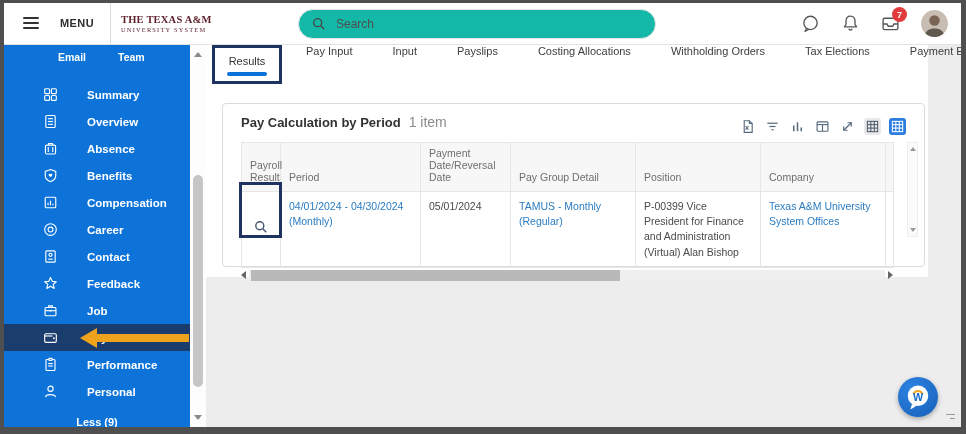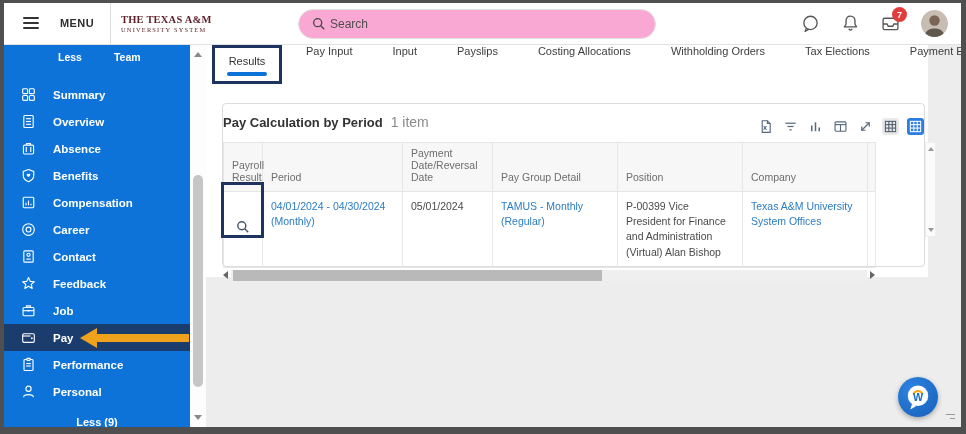--- a/index.html
+++ b/index.html
@@ -15,37 +15,37 @@
   
   .app-header { position:relative; height:42px; background:#fff; border-bottom:1px solid #e2e2e2; display:flex; align-items:center; }
   .menu-btn { display:flex; align-items:center; gap:21px; padding:0 16px 2px 19px; height:100%; cursor:pointer; }
   .hamburger { width:16px; }
   .hamburger div { height:2px; background:#333; margin:3px 0; border-radius:1px; }
   .menu-label { font-size:11px; font-weight:700; color:#2f2f2f; letter-spacing:.4px; }
   .header-divider { width:1px; height:42px; background:#dcdcdc; }
   .logo { margin-left:10px; font-family:"Liberation Serif", serif; color:#5c1f27; line-height:1.15; }
   .logo .l1 { font-size:10.5px; font-weight:700; letter-spacing:.2px; }
   .logo .l2 { font-size:6.4px; letter-spacing:1.2px; }
-  .search-wrap { position:absolute; left:294px; top:6px; width:358px; height:30px; background:#f9a8d4; border:1px solid #e3e3e3; border-radius:15px; display:flex; align-items:center; padding-left:13px; gap:4px; }
+  .search-wrap { position:absolute; left:294px; top:6px; width:358px; height:30px; background:#14b8a6; border:1px solid #e3e3e3; border-radius:15px; display:flex; align-items:center; padding-left:13px; gap:10px; }
   .search-text { font-size:12px; color:#4e4e4e; }
   .header-icons { margin-left:auto; display:flex; align-items:center; gap:21px; padding-right:13px; }
   .hicon { width:19px; height:19px; display:block; }
   .inbox-wrap { position:relative; }
   .badge { position:absolute; top:-7px; right:-7px; min-width:15px; height:15px; border-radius:8px; background:#e03c3c; color:#fff; font-size:9px; font-weight:700; display:flex; align-items:center; justify-content:center; padding:0 3px; }
   .avatar { width:27px; height:27px; border-radius:50%; overflow:hidden; display:block; }
 
   
   .app-body { display:flex; height:382px; }
 
   
   .sidebar { width:186px; background:#0d73d9; color:#fff; flex:none; position:relative; }
   .sidebar-top { display:flex; gap:32px; padding:6px 0 0 54px; height:24px; }
   .sidebar-top span { font-size:10.5px; font-weight:600; cursor:pointer; }
   .nav { margin-top:12px; }
-  .nav-item { height:27px; display:flex; align-items:center; gap:17px; padding-left:17px; font-size:11.5px; font-weight:600; position:relative; cursor:pointer; }
+  .nav-item { height:27px; display:flex; align-items:center; gap:29px; padding-left:39px; font-size:11.5px; font-weight:600; position:relative; cursor:pointer; }
   .nav-item .nicon { width:15px; height:15px; flex:none; display:block; }
   .nav-item.active { background:#1b3d6e; }
   .pay-arrow { position:absolute; left:76px; top:50%; transform:translateY(-50%); display:flex; align-items:center; }
   .pay-arrow .head { width:0; height:0; border-top:10px solid transparent; border-bottom:10px solid transparent; border-right:17px solid #efa31d; }
   .pay-arrow .shaft { width:92px; height:8px; background:#efa31d; }
   .less { text-align:center; font-size:11px; font-weight:600; padding-top:11px; cursor:pointer; }
 
   
   .content-scrollbar { width:16px; background:#fdfdfd; position:relative; flex:none; }
   .cs-up { position:absolute; top:7px; left:4px; width:0; height:0; border-left:4px solid transparent; border-right:4px solid transparent; border-bottom:5px solid #8a8a8a; }
@@ -56,21 +56,21 @@
   .main { flex:1; background:#ededee; position:relative; min-width:0; }
   .content-white { position:absolute; left:0; top:0; width:722px; height:232px; background:#fff; }
 
   .tab-row { height:52px; display:flex; align-items:flex-start; padding-left:6px; }
   .results-box { border:3px solid #1e335f; padding:7px 12px 5px; display:flex; flex-direction:column; align-items:center; gap:5px; margin-right:4px; cursor:pointer; }
   .results-box .tab-label { font-size:11px; color:#333; }
   .tab-underline { width:40px; height:4px; background:#0b72d9; border-radius:2px; }
   .tab { padding:0 20px; font-size:11px; color:#3d3d3d; cursor:pointer; white-space:nowrap; }
 
   
-  .card { position:absolute; left:16px; top:58px; width:703px; height:164px; background:#fff; border:1px solid #dcdcdc; border-radius:4px; padding:10px 0; }
+  .card { position:absolute; left:16px; top:58px; width:703px; height:164px; background:#fff; border:1px solid #dcdcdc; border-radius:4px; padding:10px 18px; }
   .card-head { display:flex; align-items:baseline; height:24px; }
   .card-title { font-size:13px; font-weight:700; color:#333; }
   .card-count { font-size:14px; color:#8b8b8b; margin-left:8px; }
   .toolbar { margin-left:auto; display:flex; align-items:center; gap:8px; align-self:center; }
   .ticon { width:17px; height:17px; display:flex; align-items:center; justify-content:center; cursor:pointer; }
   .ticon svg { width:15px; height:15px; display:block; }
   .ticon.boxed { background:#e9e9e9; border-radius:3px; }
   .ticon.active-view { background:#2b7de0; border-radius:3px; }
 
   .tablewrap { position:relative; margin-top:4px; }
@@ -148,21 +148,21 @@
         <circle cx="13.5" cy="10.5" r="5.2" fill="#7a6454"></circle>
         <path d="M3.5 27c0-6 5-8.5 10-8.5s10 2.5 10 8.5z" fill="#60584e"></path>
       </svg>
     </div>
   </div>
 
   <div class="app-body">
 
     <div class="sidebar">
       <div class="sidebar-top">
-        <span>Less</span>
+        <span>Email</span>
         <span>Team</span>
       </div>
       <div class="nav">
 
         <div class="nav-item">
           <svg class="nicon" viewBox="0 0 16 16">
             <g fill="none" stroke="#fff" stroke-width="1.2">
               <rect x="1.8" y="1.8" width="5.2" height="5.2" rx="1"></rect>
                 <rect x="9" y="1.8" width="5.2" height="5.2" rx="1"></rect>
               <rect x="1.8" y="9" width="5.2" height="5.2" rx="1"></rect>

